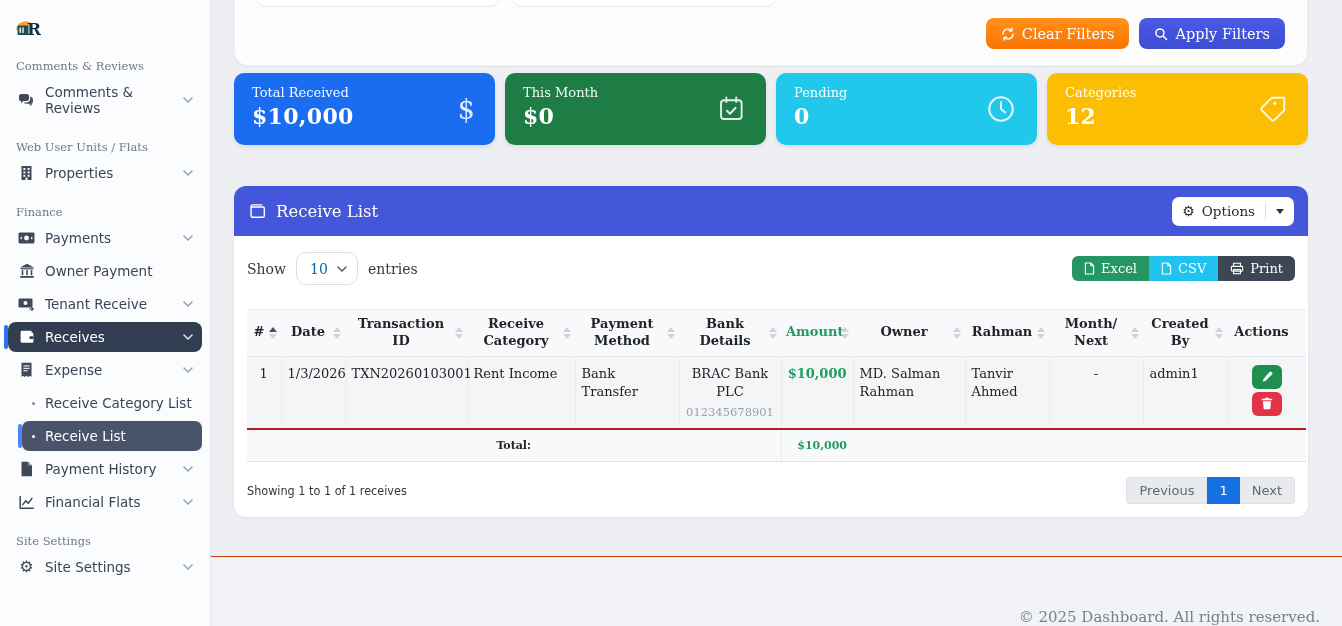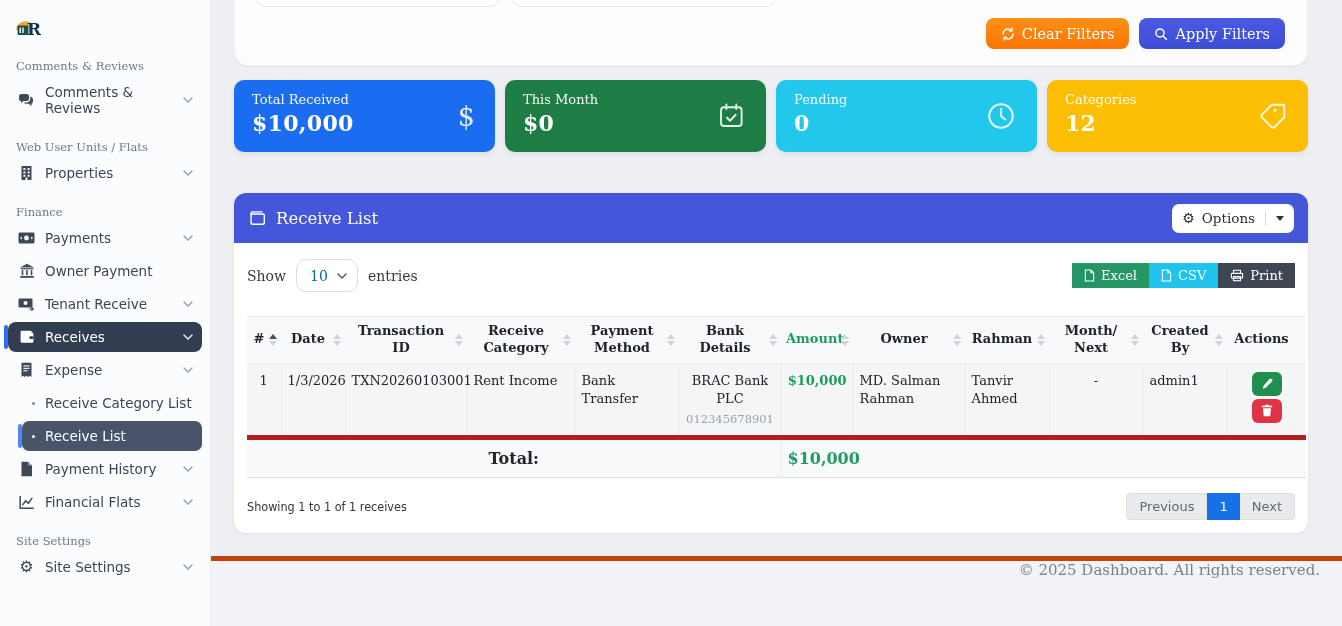--- a/index.html
+++ b/index.html
@@ -36,21 +36,21 @@
   .filter-inputs{display:flex;gap:11px}
   .f-input{width:245px;height:42px;border:1px solid #e4e7ec;border-radius:10px;background:#fff;outline:none;
            font-family:"DejaVu Serif",serif;font-size:14px;padding:0 12px;color:#333}
   .f-input.f2{width:266px}
   .filter-actions{display:flex;justify-content:flex-end;gap:10px;margin-top:11px;padding-right:2px}
   .btn{display:inline-flex;align-items:center;gap:7px;border:none;border-radius:8px;color:#fff;
        font-family:"DejaVu Serif",serif;font-size:14.5px;padding:0 15px;height:31px;cursor:pointer}
   .btn-clear{background:linear-gradient(180deg,#ff9119,#fb7402)}
   .btn-apply{background:linear-gradient(180deg,#4a5ae2,#3c4cd4)}
 
-  .stats{display:flex;gap:10px;margin-top:14px}
+  .stats{display:flex;gap:10px;margin-top:7px}
   .stat{flex:1;height:72px;border-radius:10px;padding:12px 18px;color:#fff;position:relative;box-shadow:0 2px 5px rgba(20,30,60,.08)}
   .stat .s-label{font-size:13px;opacity:.96}
   .stat .s-value{font-size:22px;font-weight:bold;margin-top:3px;letter-spacing:.3px}
   .stat .s-icon{position:absolute;right:20px;top:50%;transform:translateY(-50%);opacity:.88;display:flex}
   .stat-blue{background:#1a6cf0}.stat-green{background:#1e7d45}.stat-cyan{background:#22c8ec}.stat-yellow{background:#fcbe02}
   .dollar-glyph{font-size:27px;font-family:"DejaVu Serif",serif}
 
   
   .panel{margin-top:41px;background:#fff;border-radius:12px;box-shadow:0 1px 3px rgba(20,30,60,.07)}
   .panel-head{height:50px;background:#4456d9;border-radius:12px 12px 0 0;display:flex;align-items:center;padding:0 14px;gap:9px;color:#fff}
@@ -58,21 +58,21 @@
   .options-btn{margin-left:auto;background:#fff;border:none;border-radius:7px;height:29px;display:flex;align-items:center;gap:7px;
                padding:0 10px;font-family:"DejaVu Serif",serif;font-size:13.5px;color:#272c33;cursor:pointer}
   .options-btn .o-sep{width:1px;height:15px;background:#d8dce2;margin:0 3px}
   .caret-down{width:0;height:0;border-left:4px solid transparent;border-right:4px solid transparent;border-top:5px solid #2e3338}
 
   .panel-body{padding:13px}
   .controls{display:flex;align-items:center;justify-content:space-between;margin-top:3px}
   .length{display:flex;align-items:center;gap:10px;font-size:14px;color:#333a41}
   .select{width:62px;height:33px;border:1px solid #d9dee4;border-radius:10px;display:flex;align-items:center;
           justify-content:space-between;padding:0 10px 0 13px;font-size:14px;color:#0369a1;cursor:pointer;background:#fff}
-  .exports{display:flex;border-radius:0;overflow:hidden}
+  .exports{display:flex;border-radius:6px;overflow:hidden}
   .exp{display:flex;align-items:center;gap:6px;border:none;color:#fff;font-family:"DejaVu Serif",serif;font-size:13px;
        padding:0 12px;height:25px;cursor:pointer}
   .exp-excel{background:#259663}.exp-csv{background:#1fc3ee}.exp-print{background:#3e4653}
 
   table{width:100%;border-collapse:collapse;margin-top:24px;table-layout:fixed}
   thead th{background:#f8f9fa;border-top:1px solid #e6e9ed;border-bottom:1px solid #e6e9ed;font-size:13px;color:#212529;
            padding:6px 15px 6px 5px;text-align:center;position:relative;line-height:1.3;font-weight:bold;cursor:pointer}
   th.th-amount{color:#1f9d61}
   .sort{position:absolute;right:4px;top:50%;transform:translateY(-50%);display:flex;flex-direction:column;gap:2px}
   .sort i{width:0;height:0;border-left:4px solid transparent;border-right:4px solid transparent;display:block}
@@ -80,38 +80,38 @@
   .sort .down{border-top:5px solid #cfd4da}
   th.sorted-asc .sort .up{border-bottom-color:#495057}
   tbody td{background:#f4f5f6;font-size:13px;color:#212529;padding:8px 6px;border-right:1px solid #eaecef;
            vertical-align:top;line-height:1.4}
   tbody td:last-child{border-right:none}
   td.c-num{text-align:center}
   td.c-bank{text-align:center}
   .bank-acc{display:block;color:#99a1a9;font-size:11.5px;margin-top:3px}
   td.c-amount{text-align:right;color:#1f9d61;font-weight:bold}
   td.c-month{text-align:center}
-  tfoot td{background:#f8f9fa;border-top:5px solid #b91c1c;border-bottom:1px solid #dee2e6;padding:9px 6px;font-size:16px}
+  tfoot td{background:#f8f9fa;border-top:2px solid #b91c1c;border-bottom:1px solid #dee2e6;padding:9px 6px;font-size:11px}
   .t-label{text-align:center;font-weight:bold;border-right:1px solid #eaecef}
   .t-amount{text-align:right;color:#1f9d61;font-weight:bold}
   .acts{display:flex;flex-direction:column;gap:3px;align-items:center}
   .act{width:30px;height:24px;border:none;border-radius:6px;display:flex;align-items:center;justify-content:center;cursor:pointer}
   .act-edit{background:#1f8e4f}.act-del{background:#e03446}
 
   .table-foot{display:flex;align-items:center;justify-content:space-between;margin-top:15px}
   .summary{font-family:"DejaVu Sans",sans-serif;font-size:12.5px;color:#30363c;transform:scaleX(.9);transform-origin:left}
   .pagination{display:flex;font-family:"DejaVu Sans",sans-serif;font-size:13px}
   .page{height:27px;display:flex;align-items:center;padding:0 12px;background:#e9eaee;color:#5f6974;
         border:1px solid #dcdfe4;cursor:pointer}
   .page.prev{border-radius:4px 0 0 4px}
   .page.next{border-radius:0 4px 4px 0;border-left:none}
   .page.active{background:#1672e4;color:#fff;border-color:#1672e4;padding:0 11px}
 
-  .footer{position:absolute;left:211px;right:0;bottom:0;height:70px;background:#f2f3f7;border-top:5px solid #c2410c;
-          display:flex;align-items:flex-start;justify-content:flex-end;padding:0 22px;font-size:15px;color:#76818e;z-index:2}
+  .footer{position:absolute;left:211px;right:0;bottom:0;height:70px;background:#f2f3f7;border-top:1px solid #c2410c;
+          display:flex;align-items:flex-end;justify-content:flex-end;padding:0 22px;font-size:15px;color:#76818e;z-index:2}
 </style>
 </head>
 <body>
 
 <aside class="sidebar">
   <div class="logo">
     <svg width="27" height="25" viewBox="0 0 27 25">
       <path d="M2 15a9.5 9.5 0 0 1 17-5" fill="#f2a33c"></path>
       <rect x="3.5" y="10.5" width="11" height="9.5" rx="1" fill="#1f4f4a"></rect>
       <rect x="5.5" y="12.5" width="1.4" height="5.5" fill="#fbfcfe"></rect>

